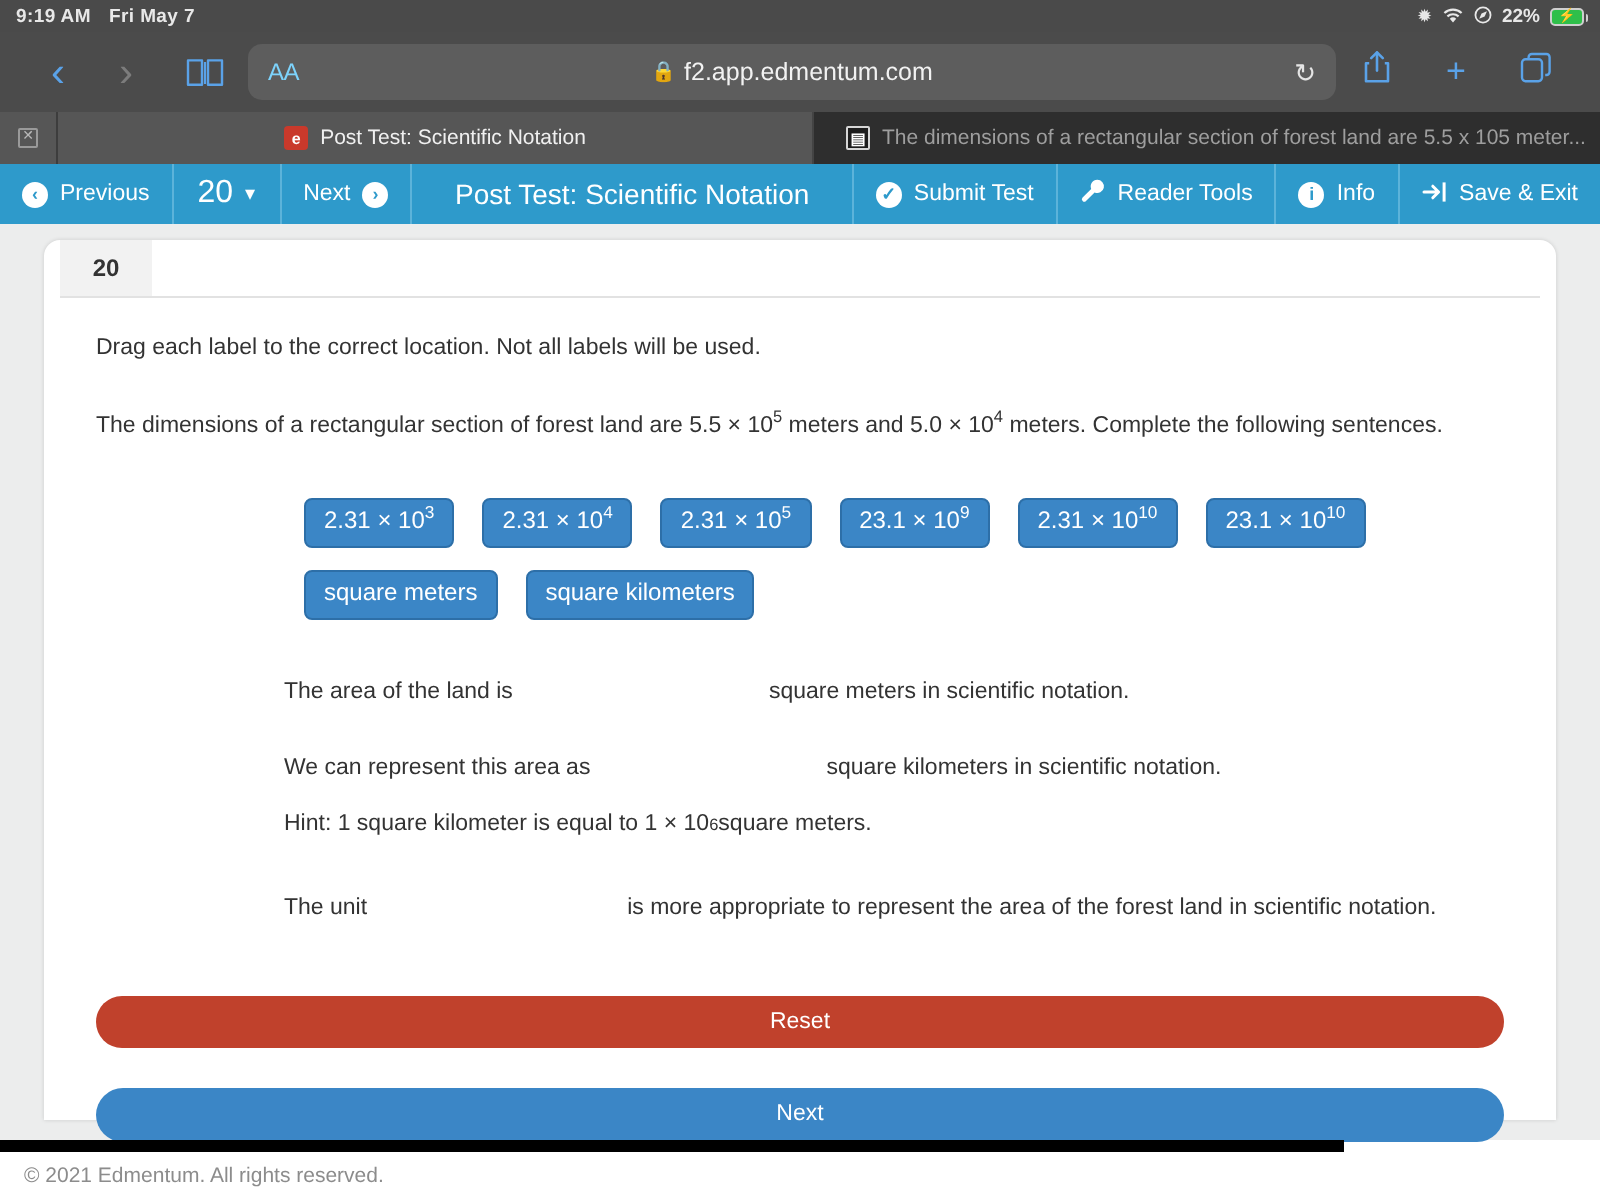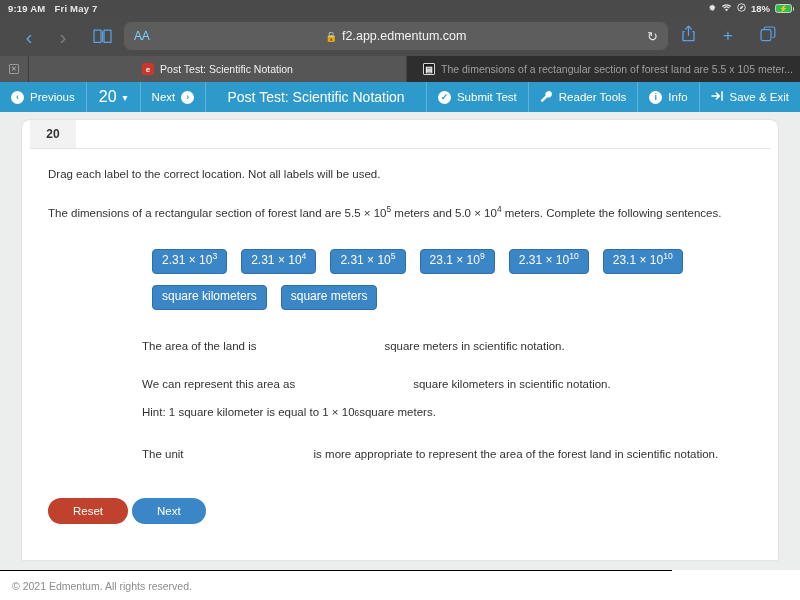--- a/index.html
+++ b/index.html
@@ -127,32 +127,32 @@
   .sentence { font-size:11.5px; color:#333; display:flex; align-items:baseline; }
   .s1 { margin-top:0; }
   .s2 { margin-top:26px; }
   .s3 { margin-top:16px; }
   .s4 { margin-top:30px; }
   .blank { display:inline-block; }
   .blank.b1 { width:128px; }
   .blank.b2 { width:118px; }
   .blank.b4 { width:130px; }
 
-  .btnrow { display:flex; justify-content:flex-start; gap:4px; margin-top:38px; }
+  .btnrow { display:flex; justify-content:center; gap:20px; margin-top:38px;flex-direction:column; }
   .btn {
     border-radius:16px; color:#fff; font-size:11.5px;
     padding:7px 25px; border:none; line-height:1.1;
   }
   .btn.reset { background:#c0412c; }
   .btn.next  { background:#3b86c6; }
 
   
   .footer {
     position:absolute; bottom:0; left:0; width:672px; height:30px;
-    background:#fff; border-top:1px solid #000000;
+    background:#fff; border-top:6px solid #000000;
     display:flex; align-items:center; padding-left:12px;
     font-size:10.5px; color:#8c8c8c;
   }
 </style>
 </head>
 <body>
 
 <div class="screen">
 
   <div class="statusbar">
@@ -166,21 +166,21 @@
             <path d="M2.7 5.2a4.2 4.2 0 0 1 5.6 0" stroke="#e8e8e8" stroke-width="1.1" fill="none"></path>
             <path d="M1.2 3.5a6.4 6.4 0 0 1 8.6 0" stroke="#e8e8e8" stroke-width="1.1" fill="none"></path>
           </svg>
       </span>
       <span class="glyph">
         <svg width="9" height="9" viewBox="0 0 10 10">
             <circle cx="5" cy="5" r="4.2" fill="none" stroke="#e8e8e8" stroke-width="1"></circle>
             <path d="M7.2 2.9 4.2 4.2 2.9 7.1 5.9 5.8z" fill="#e8e8e8"></path>
           </svg>
       </span>
-      <span class="sb-pct">18%</span>
+      <span class="sb-pct">22%</span>
       <span class="batt">
           <span class="bolt">⚡</span>
         </span>
     </span>
   </div>
 
   <div class="browserbar">
     <span class="nav-ico">‹</span>
     <span class="nav-ico dim">›</span>
     <span class="book-ico">
@@ -287,22 +287,22 @@
       <div class="chips">
         <div class="chiprow">
           <div class="chip"><span>2.31 × 10</span><sup>3</sup></div>
           <div class="chip"><span>2.31 × 10</span><sup>4</sup></div>
           <div class="chip"><span>2.31 × 10</span><sup>5</sup></div>
           <div class="chip"><span>23.1 × 10</span><sup>9</sup></div>
           <div class="chip"><span>2.31 × 10</span><sup>10</sup></div>
           <div class="chip"><span>23.1 × 10</span><sup>10</sup></div>
         </div>
         <div class="chiprow">
+          <div class="chip"><span>square meters</span></div>
           <div class="chip"><span>square kilometers</span></div>
-          <div class="chip"><span>square meters</span></div>
         </div>
       </div>
 
       <div class="sentences">
 
         <div class="sentence s1">
           <span>The area of the land is</span>
           <span class="blank b1"></span>
           <span>square meters in scientific notation.</span>
         </div>

